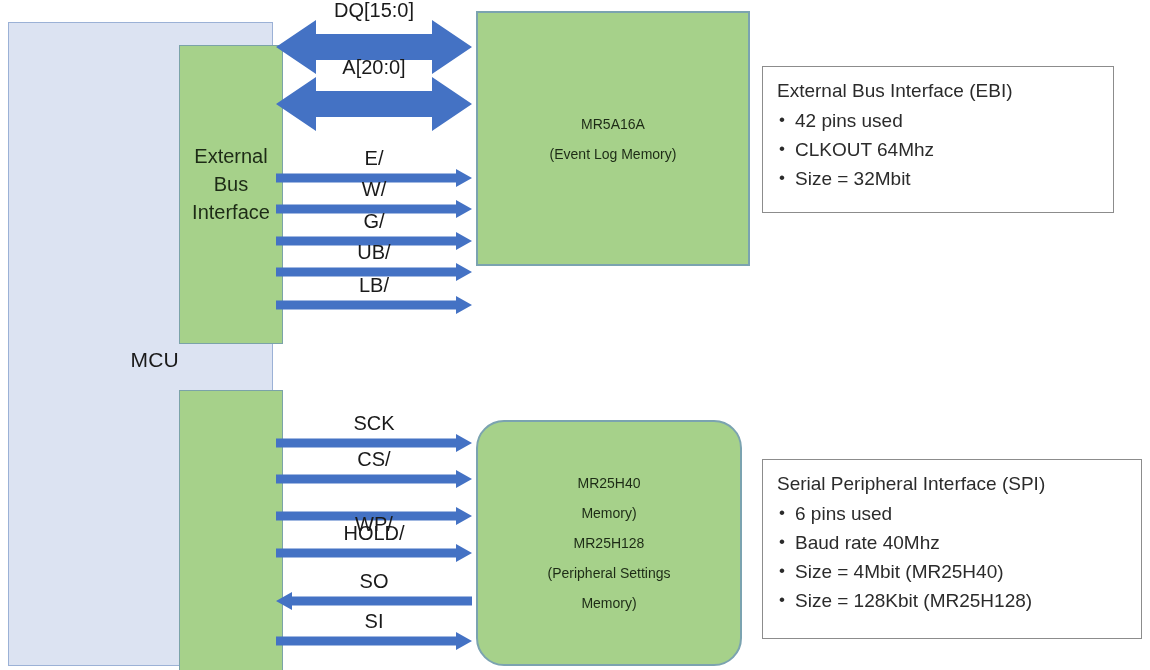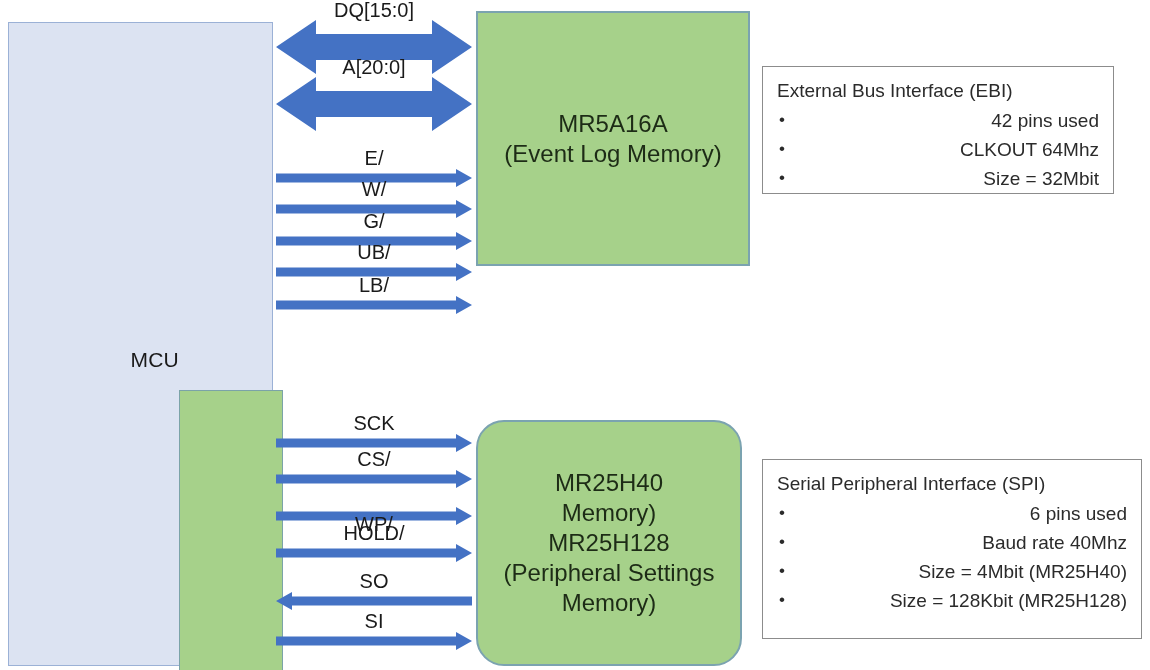--- a/index.html
+++ b/index.html
@@ -43,39 +43,39 @@
   }
 
   
   .membox{
     position:absolute;
     background:#a6d18a;
     border:2px solid #7ba3b0;
     box-sizing:border-box;
     display:flex;align-items:center;justify-content:center;
     text-align:center;
-    font-size:24px;line-height:30px;color:#1d2b16;
+    font-size:14px;line-height:30px;color:#1d2b16;
   }
   .membox-top{left:476px;top:11px;width:274px;height:255px;}
   .membox-bottom{left:476px;top:420px;width:266px;height:246px;border-radius:28px;}
 
   
   .note{
     position:absolute;
     background:#ffffff;
     border:1px solid #8c8c8c;
     box-sizing:border-box;
     padding:10px 14px 8px 14px;
     font-size:19px;line-height:29px;color:#2b2b2b;
   }
-  .note-ebi{left:762px;top:66px;width:352px;height:128px;}
+  .note-ebi{left:762px;top:66px;width:352px;height:147px;}
   .note-spi{left:762px;top:459px;width:380px;height:180px;}
   .note h4{margin:0 0 1px 0;font-size:19px;font-weight:400;line-height:28px;}
   .note ul{margin:0;padding:0;list-style:none;}
-  .note li{position:relative;padding-left:18px;text-align:right;}
+  .note li{position:relative;padding-left:18px;}
   .note li::before{
     content:"\2022";
     position:absolute;left:2px;top:-1px;font-size:17px;
   }
 
   
   .sig{position:absolute;}
   .sig-label{
     position:absolute;
     text-align:center;
@@ -85,20 +85,27 @@
   .sig svg{display:block;}
 </style>
 </head>
 <body>
 
 <div id="diagram">
 
   <div class="mcu">
     <div class="mcu-label">MCU</div>
 
+    <div class="iface iface-ebi">
+      <div class="iface-label" id="ebi-iface-label">
+          <div>External</div>
+          <div>Bus</div>
+          <div>Interface</div>
+        </div>
+    </div>
 
     <div class="iface iface-spi"></div>
   </div>
 
   <div class="membox membox-top">
     <div id="mem0">
         <div>MR5A16A</div>
         <div>(Event Log Memory)</div>
       </div>
   </div>

